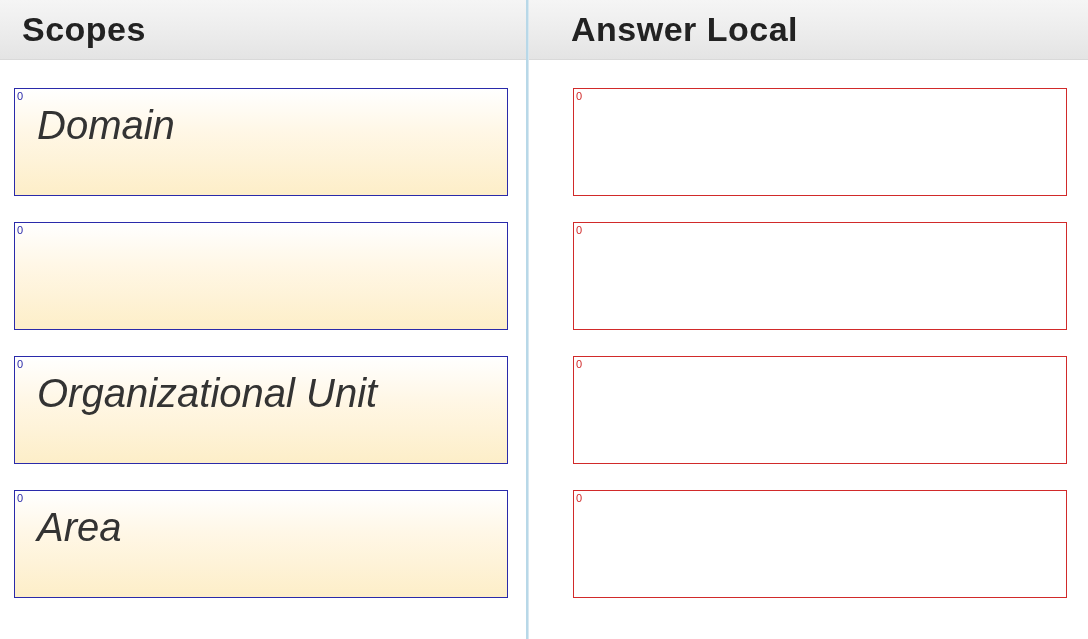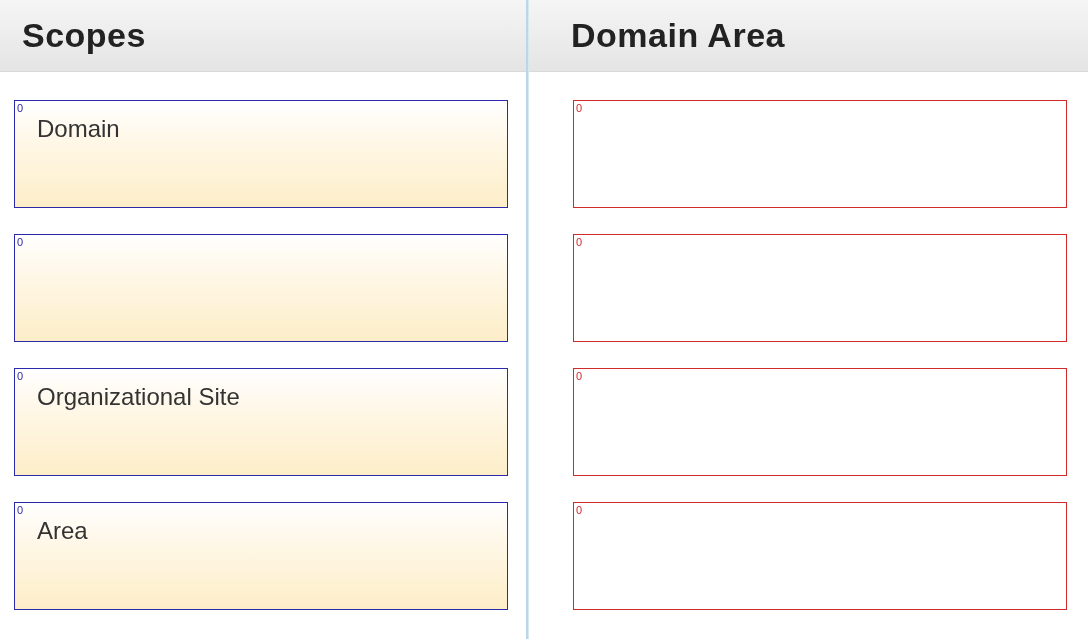--- a/index.html
+++ b/index.html
@@ -16,21 +16,21 @@
     }
     .pane-left {
       width: 528px;
       border-right: 2px solid #b8d8e8;
     }
     .pane-right {
       flex: 1;
       border-left: 1px solid #d8e8f0;
     }
     .header {
-      height: 72px;
+      height: 60px;
       background: linear-gradient(to bottom, #f5f5f5 0%, #ececec 55%, #e4e4e4 100%);
       border-bottom: 1px solid #d9d9d9;
       display: flex;
       align-items: center;
       padding-left: 22px;
     }
     .header h1 {
       font-size: 34px;
       font-weight: bold;
       color: #222;
@@ -51,23 +51,24 @@
       border: 1.5px solid #2a2aaa;
       background: linear-gradient(to bottom, #ffffff 0%, #fff7e6 40%, #fdeec8 100%);
       margin-bottom: 26px;
       position: relative;
       cursor: move;
       display: flex;
       align-items: flex-start;
       padding: 14px 6px 6px 22px;
     }
     .scope-item .label {
-      font-size: 24px;
+      font-size: 40px;
       color: #333;
       font-family: Verdana, Geneva, sans-serif;
+      font-style: italic;
     }
     .scope-item .corner {
       position: absolute;
       top: 1px;
       left: 2px;
       font-size: 11px;
       color: #2a2aaa;
     }
     .drop-slot {
       width: 494px;
@@ -95,32 +96,32 @@
   <div class="items">
     <div class="scope-item">
       <span class="corner">0</span>
       <span class="label">Domain</span>
     </div>
     <div class="scope-item">
       <span class="corner">0</span>
     </div>
     <div class="scope-item">
       <span class="corner">0</span>
-      <span class="label">Organizational Site</span>
+      <span class="label">Organizational Unit</span>
     </div>
     <div class="scope-item">
       <span class="corner">0</span>
       <span class="label">Area</span>
     </div>
   </div>
 </div>
 
 <div class="pane pane-right">
   <div class="header">
-    <h1>Domain Area</h1>
+    <h1>Answer Local</h1>
   </div>
   <div class="items">
     <div class="drop-slot">
       <span class="corner">0</span>
     </div>
     <div class="drop-slot">
       <span class="corner">0</span>
     </div>
     <div class="drop-slot">
       <span class="corner">0</span>

